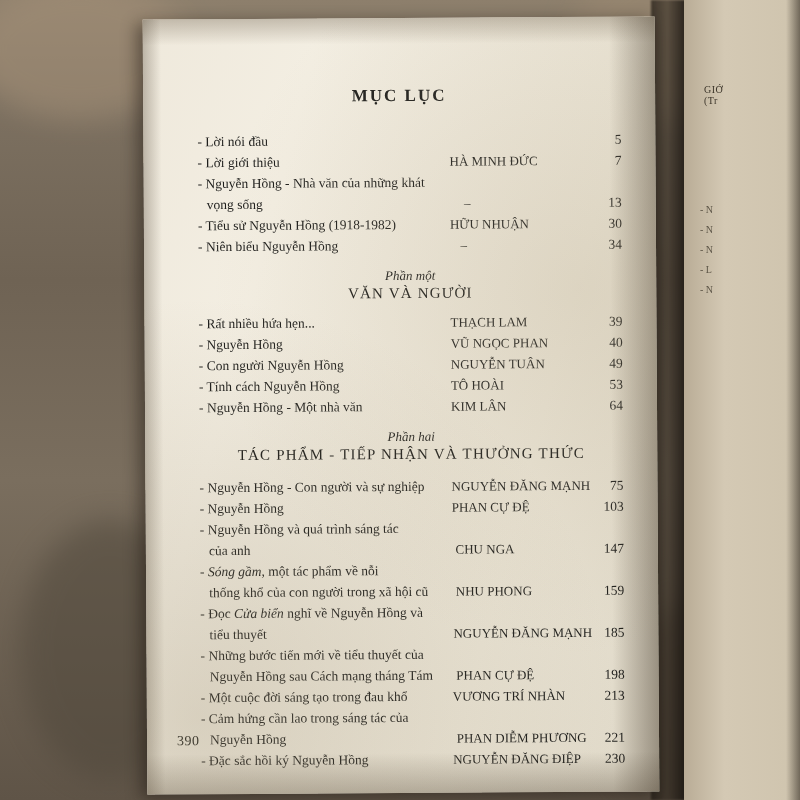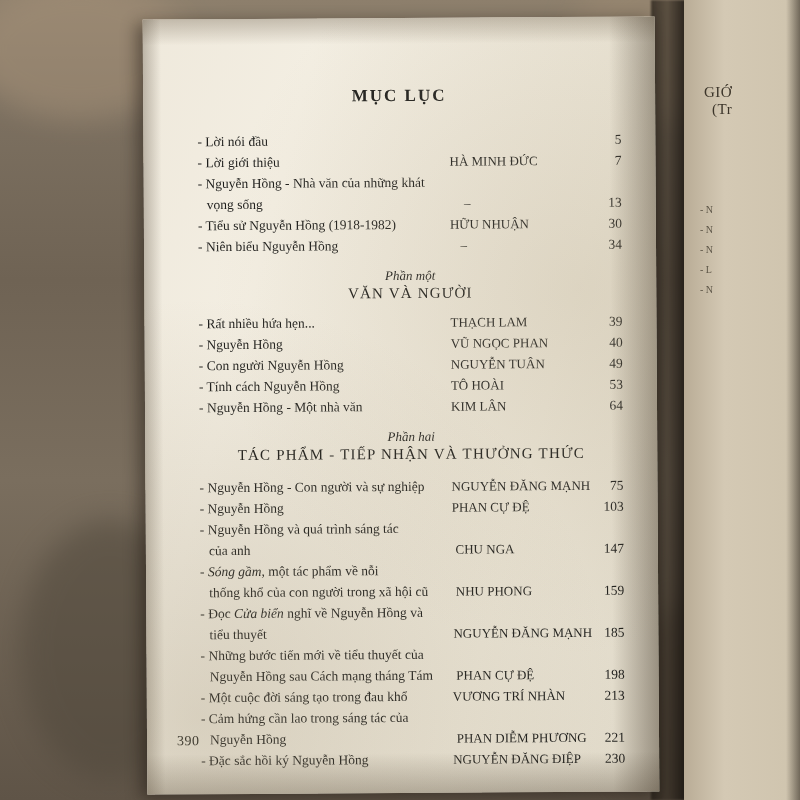--- a/index.html
+++ b/index.html
@@ -60,23 +60,22 @@
     font-size: 10px;
     line-height: 20px;
     opacity: .85;
     font-family: "Liberation Serif", serif;
   }
   .right-page .rp-head {
     position: absolute;
     left: 20px;
     top: 84px;
     color: #3c352a;
-    font-size: 15px;
+    font-size: 10px;
     letter-spacing: .5px;
-    text-align: right;
   }
   .right-edge-dark {
     position: absolute;
     right: 0; top: 0;
     width: 14px; height: 800px;
     background: linear-gradient(90deg, rgba(0,0,0,0) 0%, rgba(35,28,20,.55) 100%);
   }
 
   
   .page {

